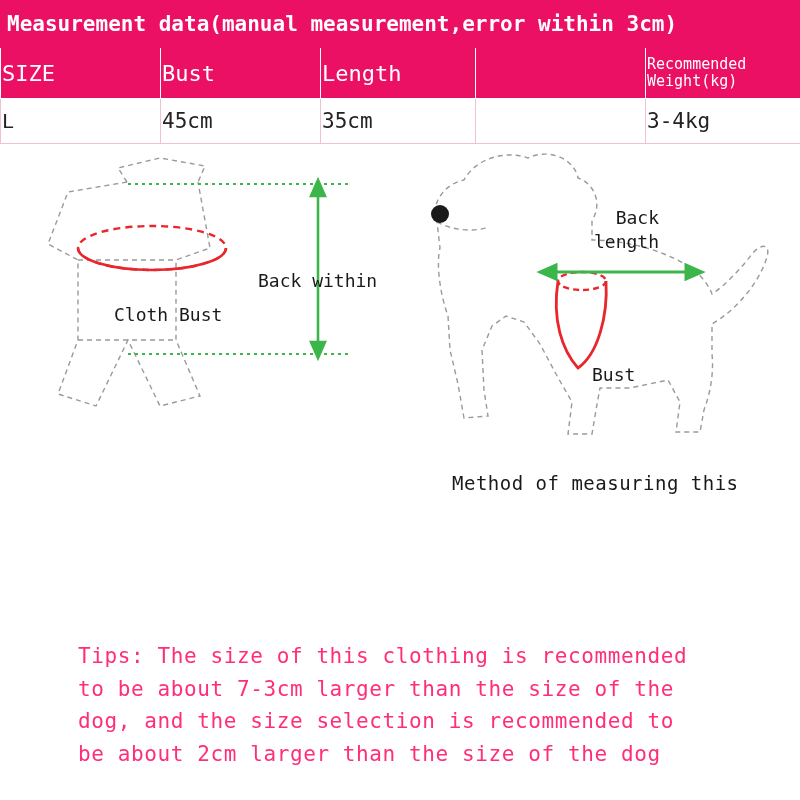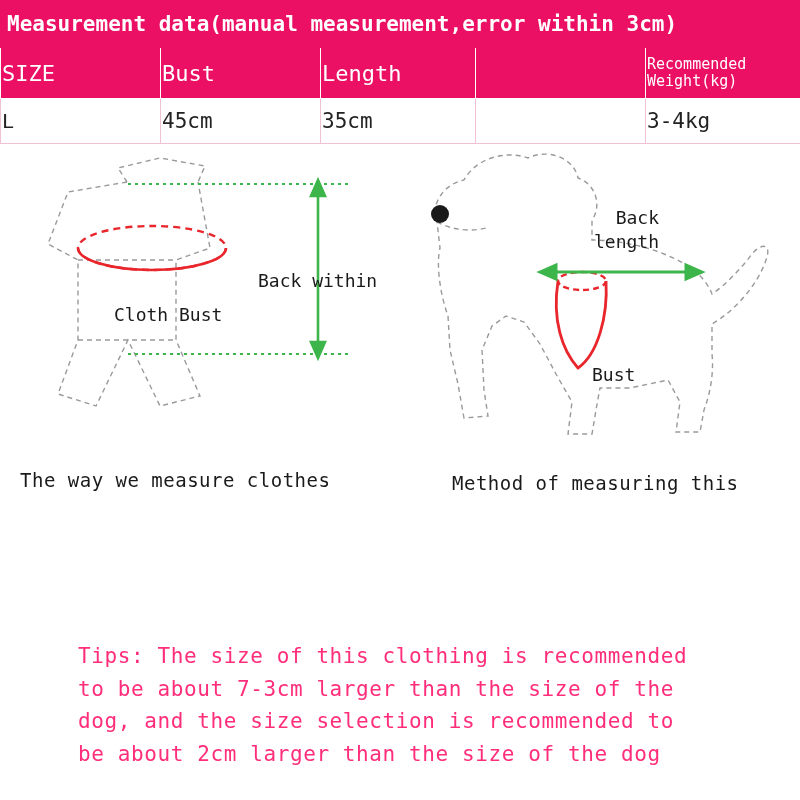--- a/index.html
+++ b/index.html
@@ -230,21 +230,20 @@
 
   <span class="diag-label lbl-cloth-bust">Cloth Bust</span>
   <span class="diag-label lbl-back-length-l">Back within</span>
 
   <span class="diag-label lbl-back-right">
     <span>Back</span><br>
     <span>length</span>
   </span>
   <span class="diag-label lbl-bust-right">Bust</span>
 
-  <span class="caption caption-left">The way we measure clothes</span>
   <span class="caption caption-right">Method of measuring this</span>
 </div>
 
 <div class="tips">
   <div>Tips: The size of this clothing is recommended</div>
   <div>to be about 7-3cm larger than the size of the</div>
   <div>dog, and the size selection is recommended to</div>
   <div>be about 2cm larger than the size of the dog</div>
 </div>
 

